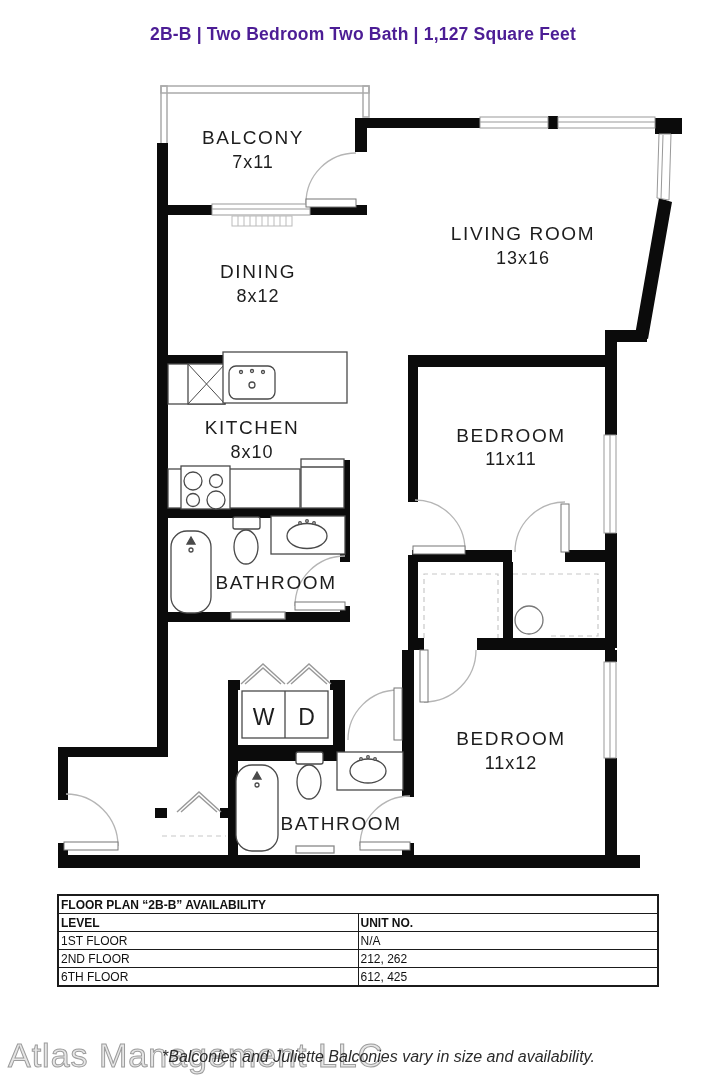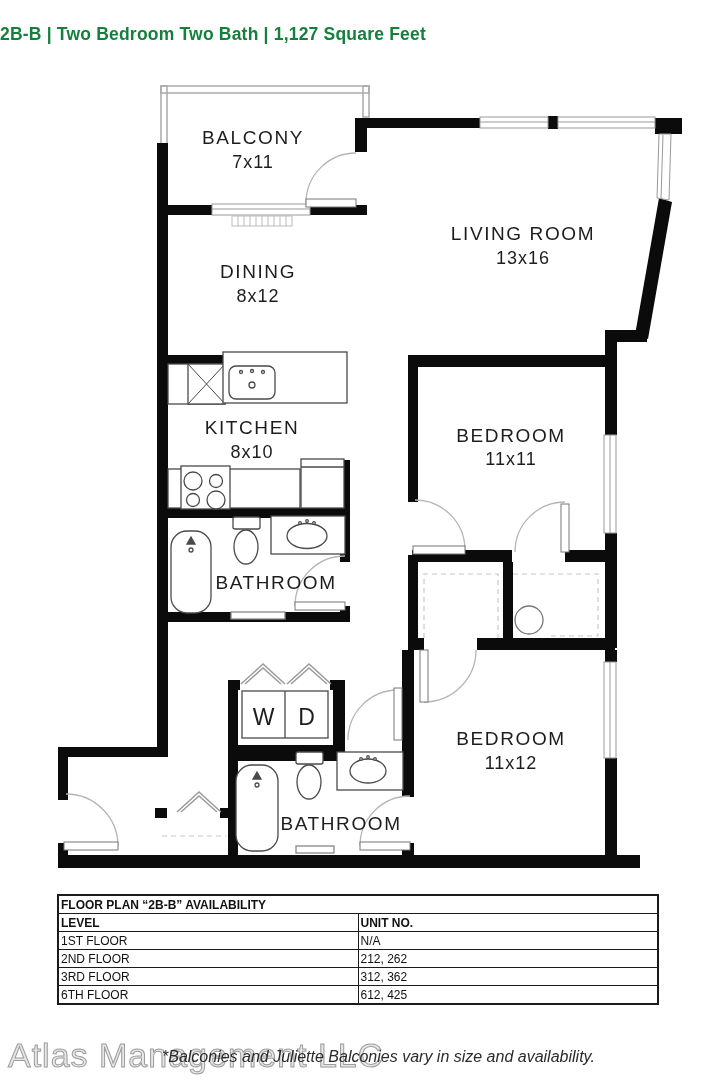--- a/index.html
+++ b/index.html
@@ -1,18 +1,18 @@
 <!DOCTYPE html>
 <html><head>
 <meta charset="utf-8">
 <style>
   html,body{margin:0;padding:0;background:#fff;}
   body{width:720px;height:1080px;position:relative;font-family:"Liberation Sans",sans-serif;overflow:hidden;}
-  .title{position:absolute;top:24px;left:0;width:576px;text-align:left;
-         font-size:17.5px;font-weight:bold;letter-spacing:.2px;color:#15803d;}
+  .title{position:absolute;top:24px;left:0;width:576px;text-align:right;
+         font-size:17.5px;font-weight:bold;letter-spacing:.2px;color:#4c1d95;}
   svg.plan{position:absolute;left:0;top:0;}
   .room{font-size:19px;letter-spacing:1.6px;fill:#1d1d1d;}
   .dims{font-size:18px;letter-spacing:1px;fill:#1d1d1d;}
   .wd{font-size:23px;letter-spacing:1px;fill:#1d1d1d;}
   table.avail{position:absolute;left:57px;top:894px;width:602px;border-collapse:collapse;
               border:2px solid #1b1b1b;font-size:12px;color:#111;table-layout:fixed;}
   .avail td,.avail th{border:1px solid #1b1b1b;height:15px;padding:1px 2px;text-align:left;
               vertical-align:middle;white-space:nowrap;overflow:hidden;}
   .avail th{font-weight:bold;}
   .col-level{width:66px;}
@@ -211,24 +211,20 @@
     </tr>
     <tr>
       <td>1ST FLOOR</td>
       <td>N/A</td>
     </tr>
     <tr>
       <td>2ND FLOOR</td>
       <td>212, 262</td>
     </tr>
     <tr>
-      <td>3RD FLOOR</td>
-      <td>312, 362</td>
-    </tr>
-    <tr>
       <td>6TH FLOOR</td>
       <td>612, 425</td>
     </tr>
   </tbody>
 </table>
 
 <div class="watermark">Atlas Management LLC</div>
 <div class="disclaimer">*Balconies and Juliette Balconies vary in size and availability.</div>
 
 </body></html>

